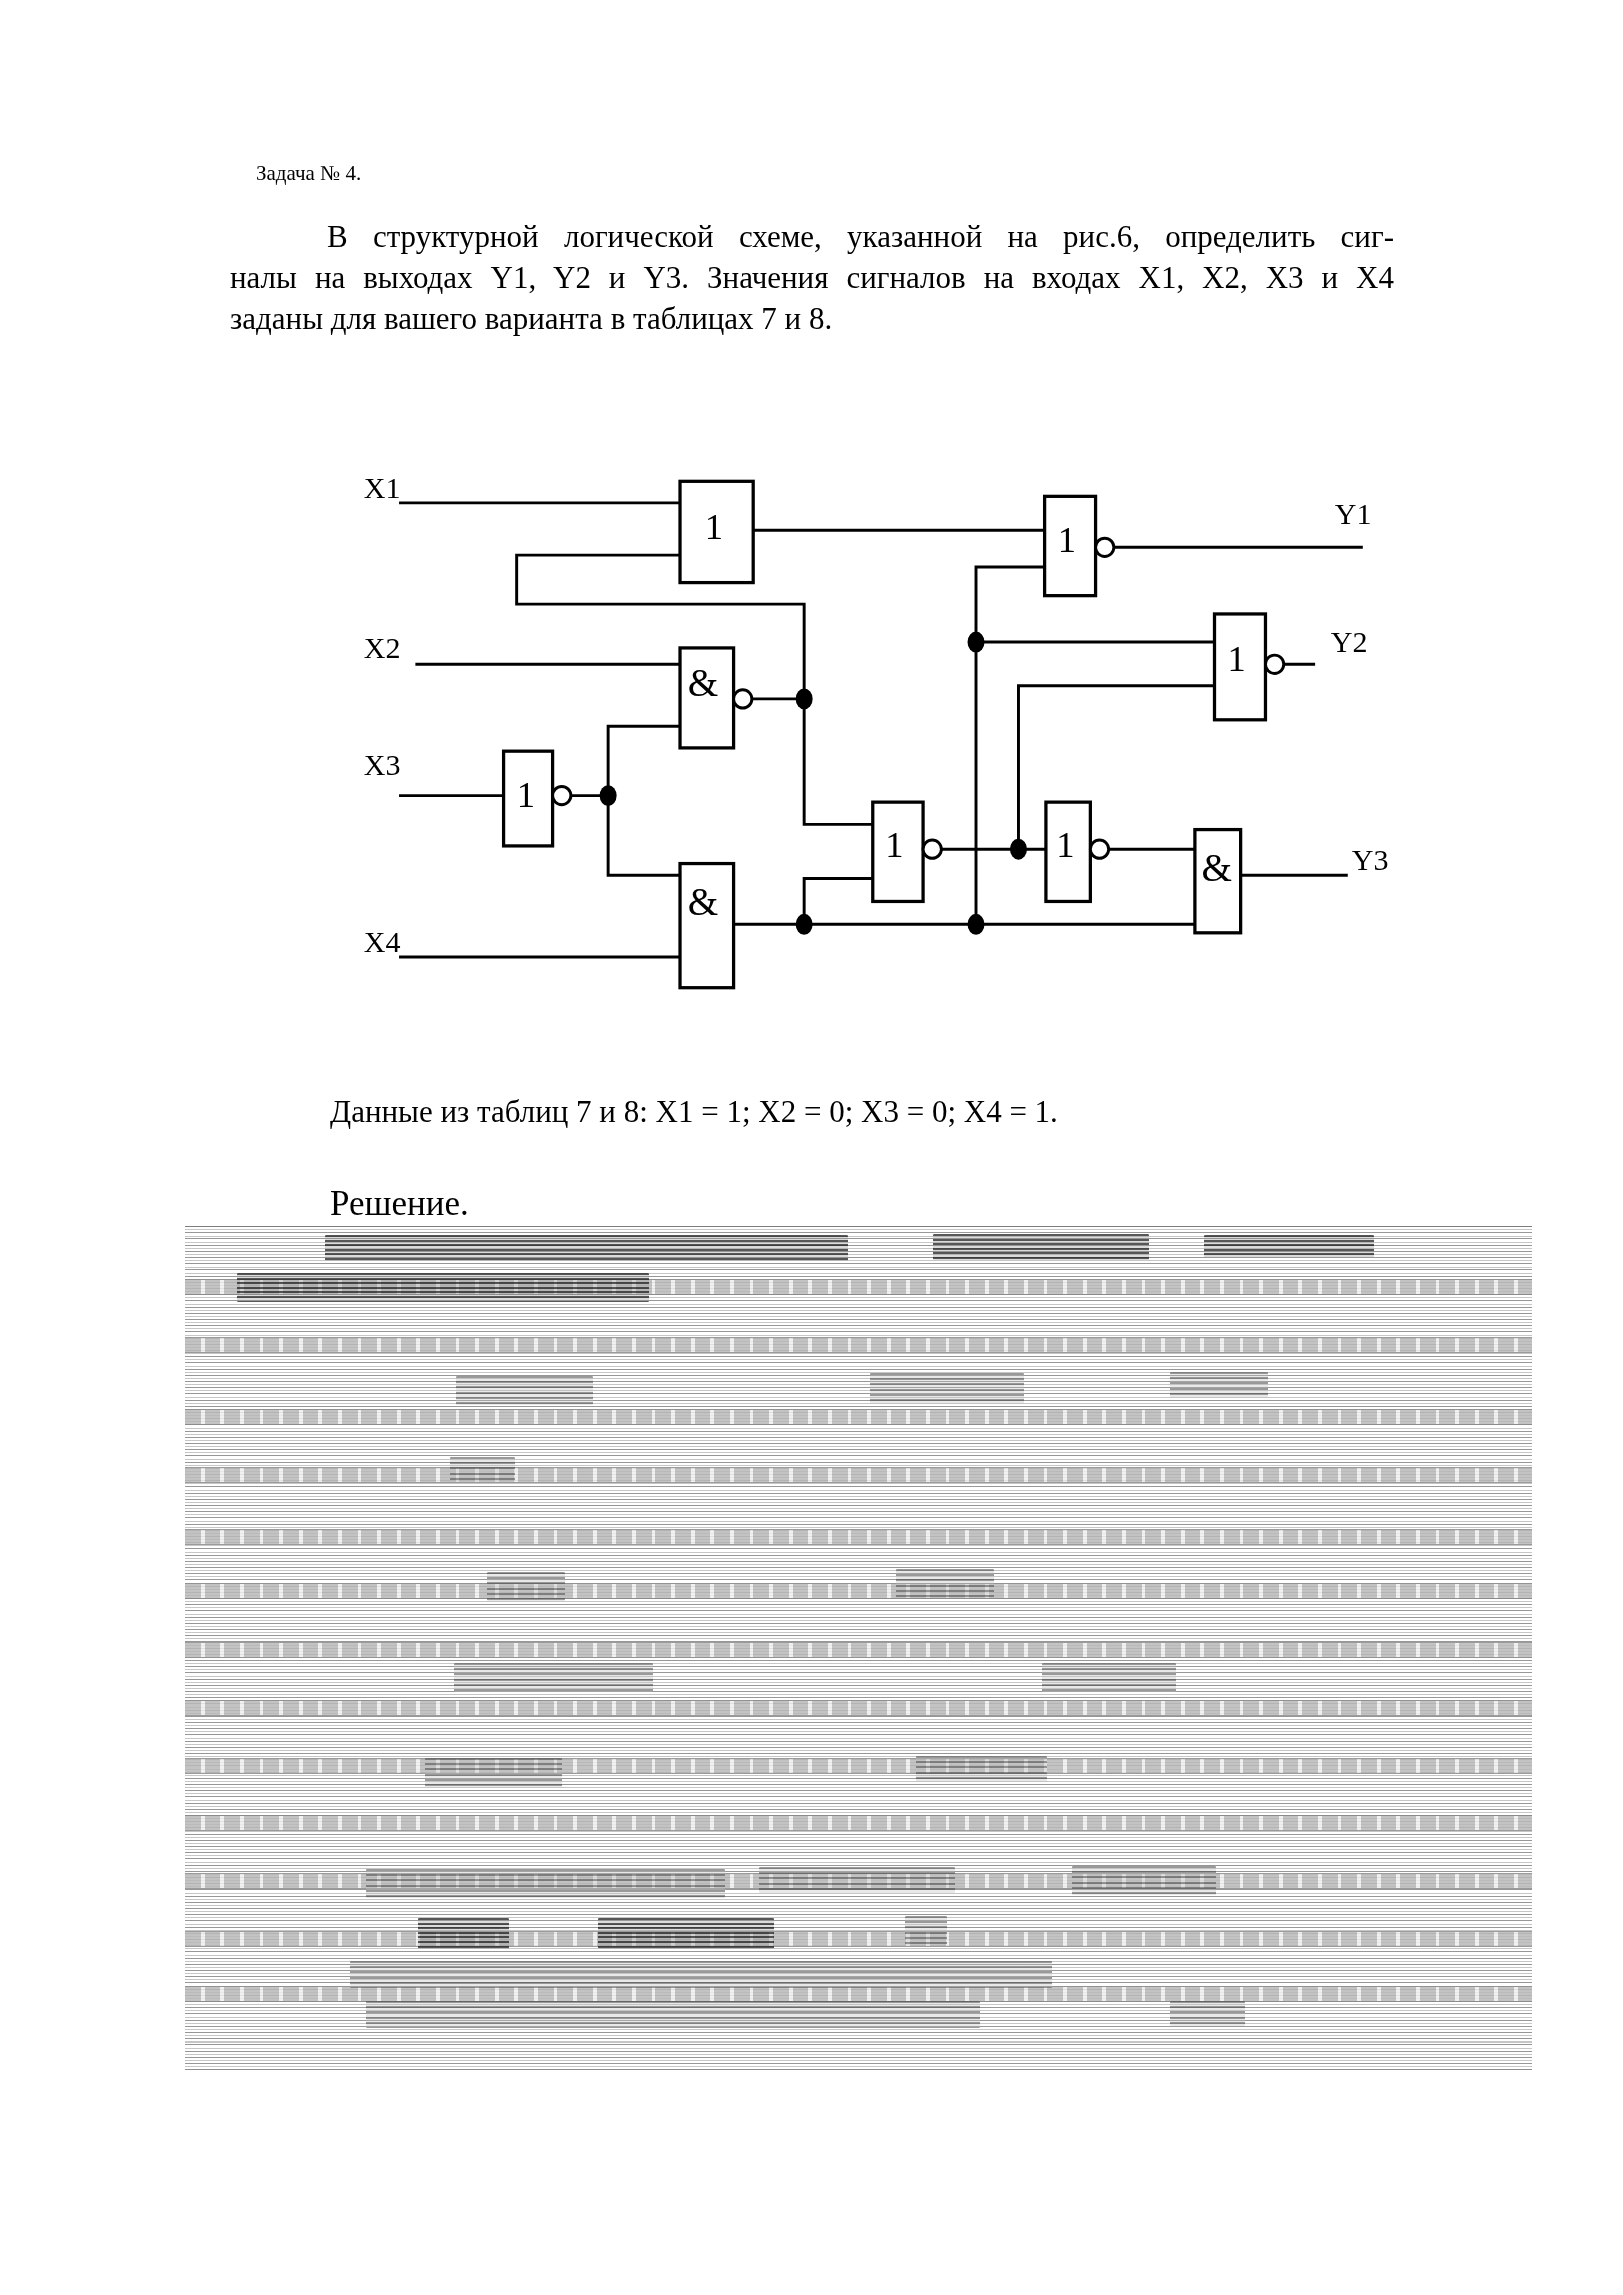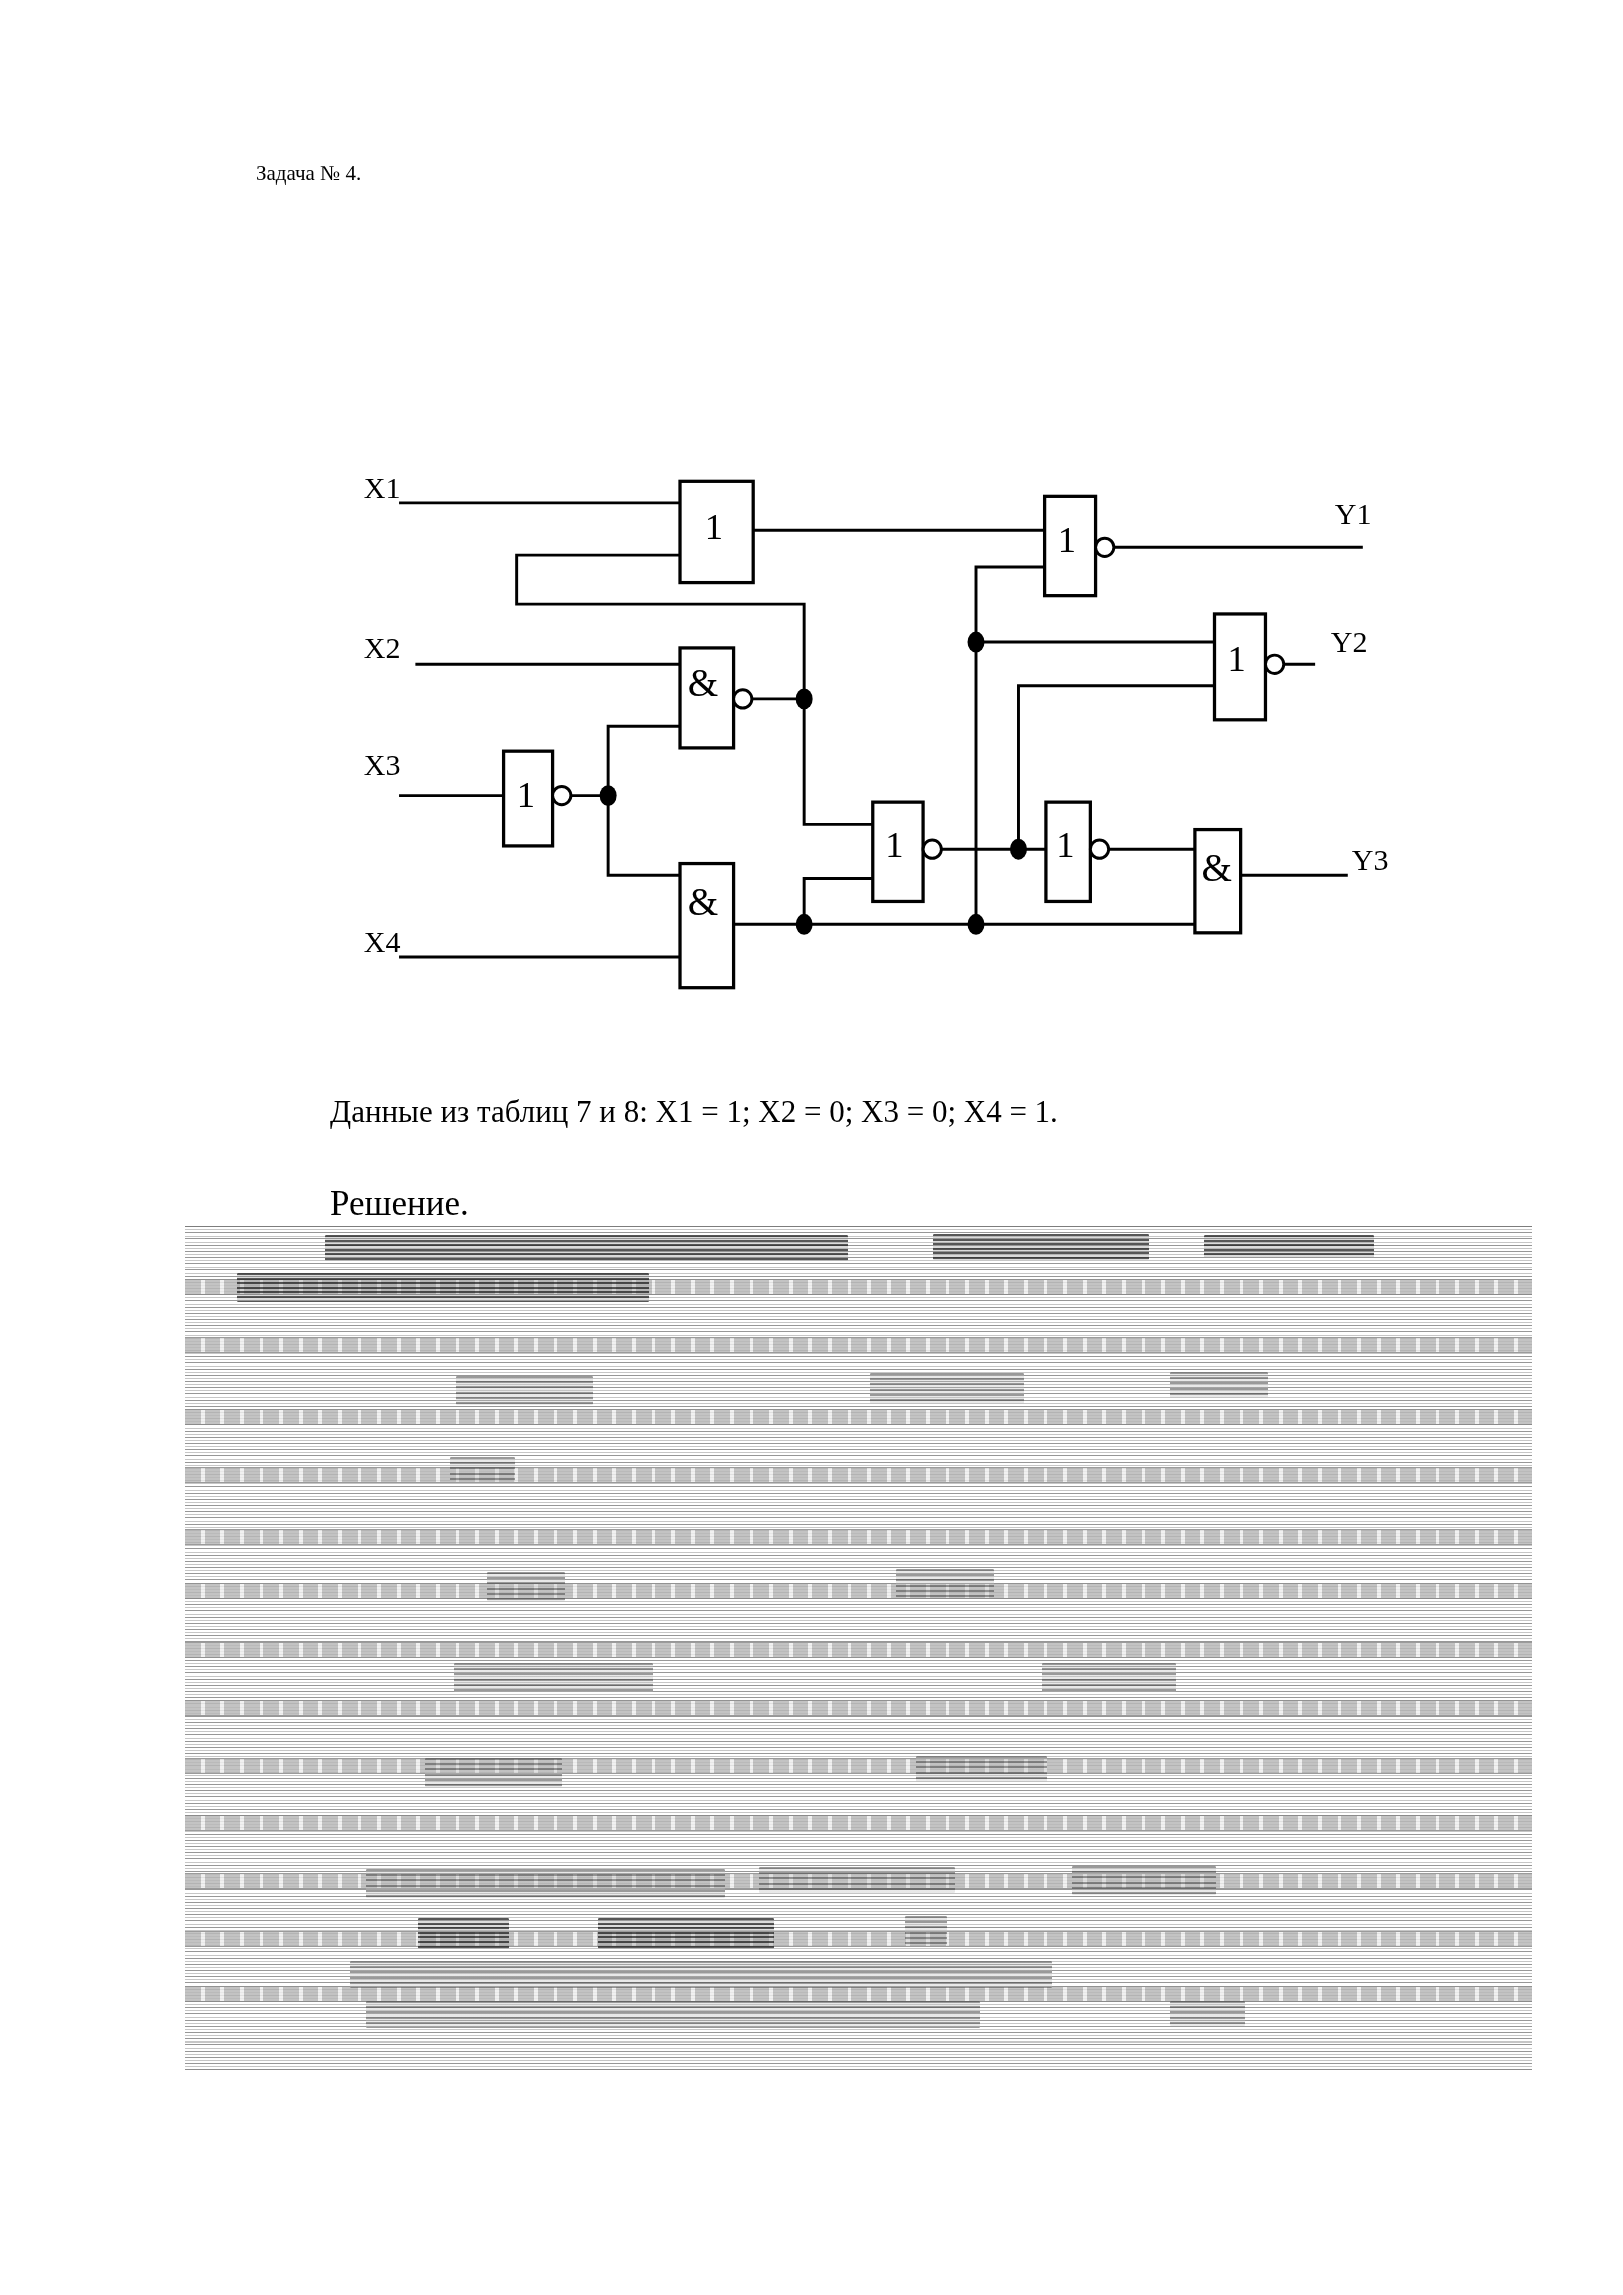--- a/index.html
+++ b/index.html
@@ -73,20 +73,25 @@
   .g-label{font-family:"Liberation Serif","DejaVu Serif",serif;font-size:56px;fill:#000;}
   .g-label.amp{font-size:60px;}
 </style>
 </head>
 <body>
 
 <div class="page">
 
   <div class="title">Задача № 4.</div>
 
+  <div class="para">
+    <div class="line just indent">В структурной логической схеме, указанной на рис.6, определить сиг-</div>
+    <div class="line just">налы на выходах Y1, Y2 и Y3. Значения сигналов на входах X1, X2, X3 и X4</div>
+    <div class="line">заданы для вашего варианта в таблицах 7 и 8.</div>
+  </div>
 
   <svg class="schematic" width="1085" height="575" viewBox="500 660 1660 880" xmlns="http://www.w3.org/2000/svg">
 
     <line class="wire" x1="610" y1="770" x2="1040" y2="770"></line>
     <line class="wire" x1="635" y1="1017" x2="1040" y2="1017"></line>
     <line class="wire" x1="610" y1="1218" x2="770" y2="1218"></line>
     <line class="wire" x1="610" y1="1465" x2="1040" y2="1465"></line>
 
     <line class="wire" x1="1152" y1="812" x2="1598" y2="812"></line>
     <line class="wire" x1="873" y1="1218" x2="930" y2="1218"></line>

